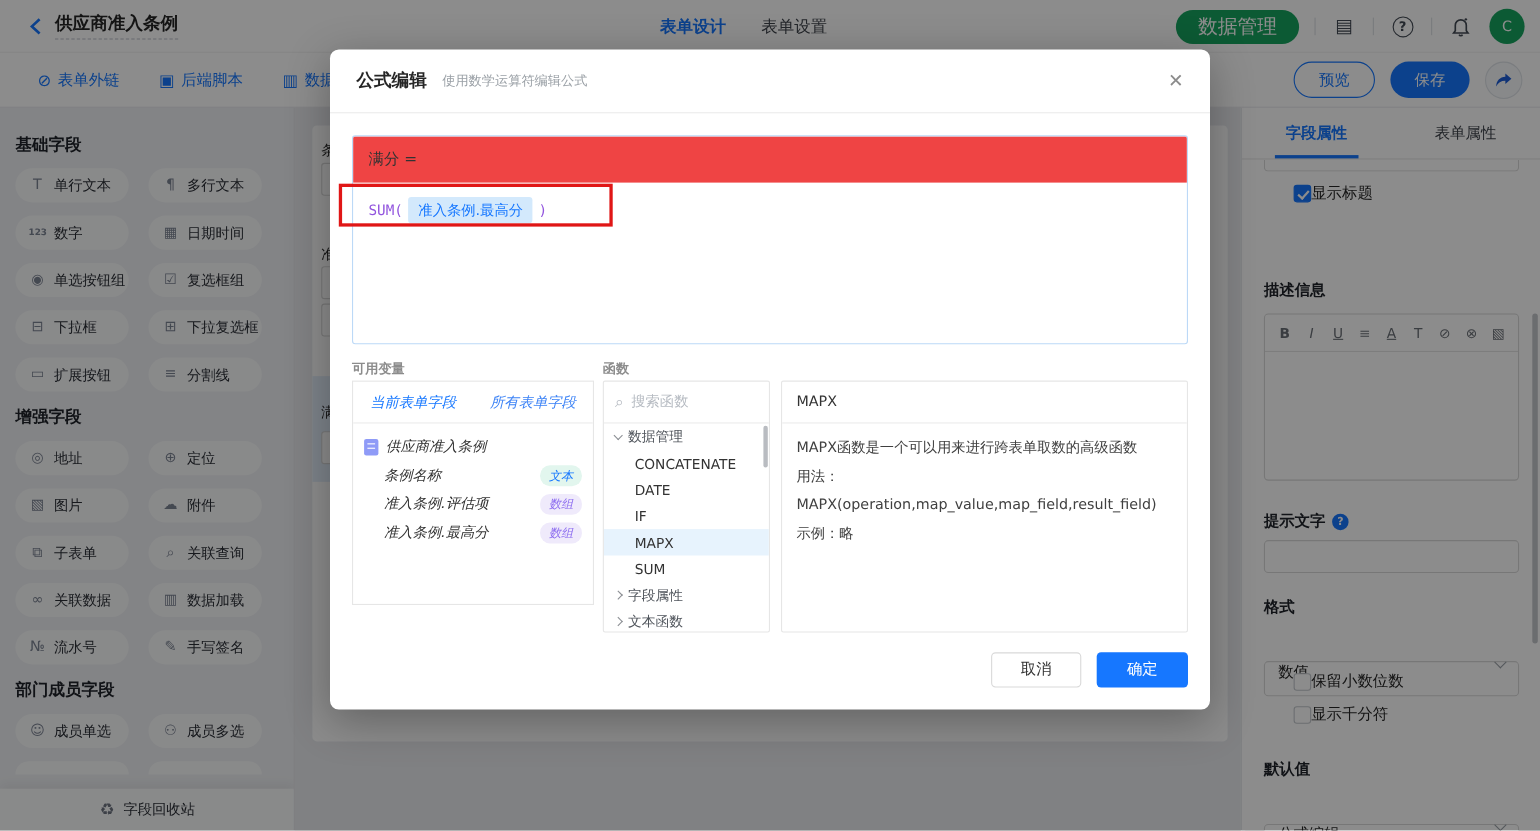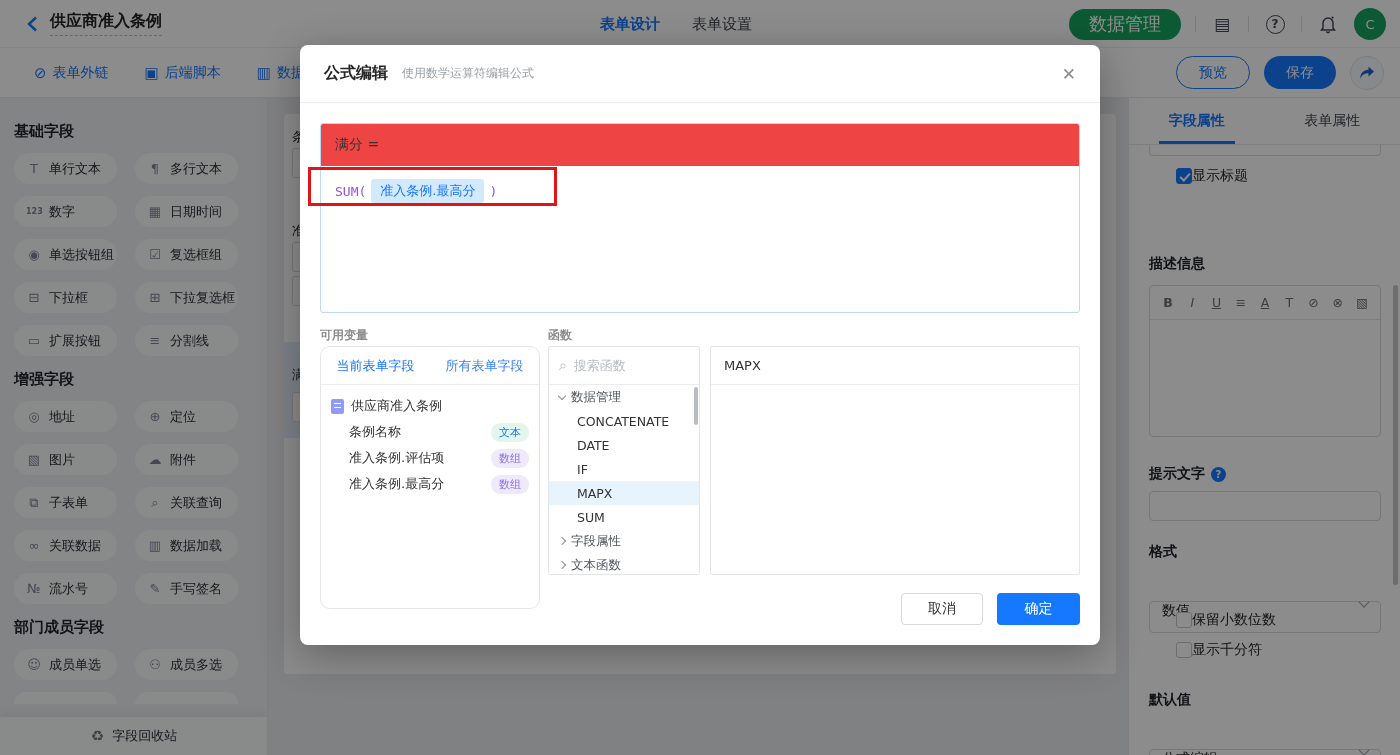--- a/index.html
+++ b/index.html
@@ -83,21 +83,21 @@
   .m-header{height:58px;display:flex;align-items:center;padding:0 24px;border-bottom:1px solid #ebebeb;}
   .m-title{font-size:16px;font-weight:bold;color:#262626;}
   .m-sub{font-size:12px;color:#9aa0a6;margin-left:14px;}
   .m-close{margin-left:auto;font-size:17px;color:#8c8c8c;cursor:pointer;}
   .f-editor{position:absolute;left:20px;top:78px;width:760px;height:190px;border:1px solid #bcd9f7;border-radius:3px;overflow:hidden;}
   .f-head{height:42px;background:#ef4444;display:flex;align-items:center;padding-left:14px;font-size:14px;color:#333;}
   .f-body{padding:13px 14px;font-size:13px;display:flex;align-items:center;gap:2px;}
   .f-fn{color:#9254de;font-family:"DejaVu Sans Mono","Liberation Mono",monospace;font-size:13px;}
   .f-token{background:#d3e9fc;color:var(--primary);padding:3px 9px;border-radius:3px;font-size:13px;margin:0 3px;cursor:pointer;}
   .m-seclabel{position:absolute;font-size:12px;color:#8c8c8c;top:282px;font-weight:bold;}
-  .var-panel{position:absolute;left:20px;top:301px;width:220px;height:263px;border:1px solid #e6e6e6;border-radius:10px;overflow:hidden;}
+  .var-panel{position:absolute;left:20px;top:301px;width:220px;height:204px;border:1px solid #e6e6e6;border-radius:0;overflow:hidden;font-style:italic;}
   .var-tabs{height:38px;display:grid;grid-template-columns:1fr 1fr;border-bottom:1px solid #ececec;}
   .vtab{display:flex;align-items:center;justify-content:center;font-size:13px;color:#3b82f6;cursor:pointer;}
   .vtab.active{color:var(--primary);}
   .var-rows{padding-top:8px;}
   .vrow{height:26px;display:flex;align-items:center;padding:0 10px;font-size:13px;color:#333;cursor:pointer;}
   .vrow .nm{flex:1;padding-left:18px;}
   .vrow.form .nm{padding-left:0;font-size:13px;}
   .doc-ic{width:13px;height:15px;background:#8f9bf7;border-radius:2px;margin-right:7px;flex:none;position:relative;}
   .doc-ic::after{content:"";position:absolute;left:3px;top:4px;width:7px;height:1.5px;background:#fff;box-shadow:0 4px 0 #fff;}
   .badge{font-size:11px;padding:2px 8px;border-radius:9px;flex:none;}
@@ -433,20 +433,25 @@
           </div>
           <div class="frow group">
             <span class="gchev closed"></span>
             <span>文本函数</span>
           </div>
         </div>
     </div>
 
     <div class="detail-panel">
       <div class="d-head">MAPX</div>
+      <div class="d-body" id="detail-lines">
+          <div>MAPX函数是一个可以用来进行跨表单取数的高级函数</div>
+          <div>用法：MAPX(operation,map_value,map_field,result_field)</div>
+          <div>示例：略</div>
+        </div>
     </div>
 
     <div class="m-footer">
       <button class="m-cancel">取消</button>
       <button class="m-ok">确定</button>
     </div>
   </div>
 
   <div class="red-box"></div>
 

